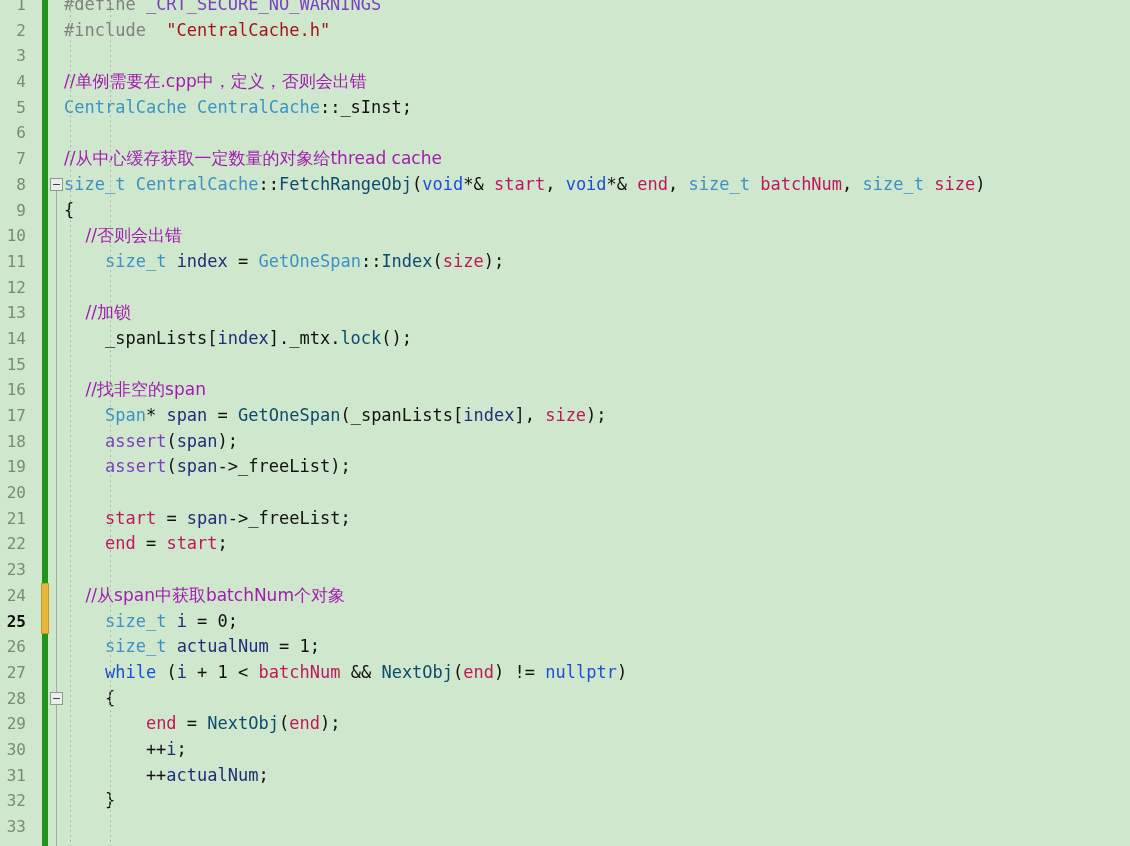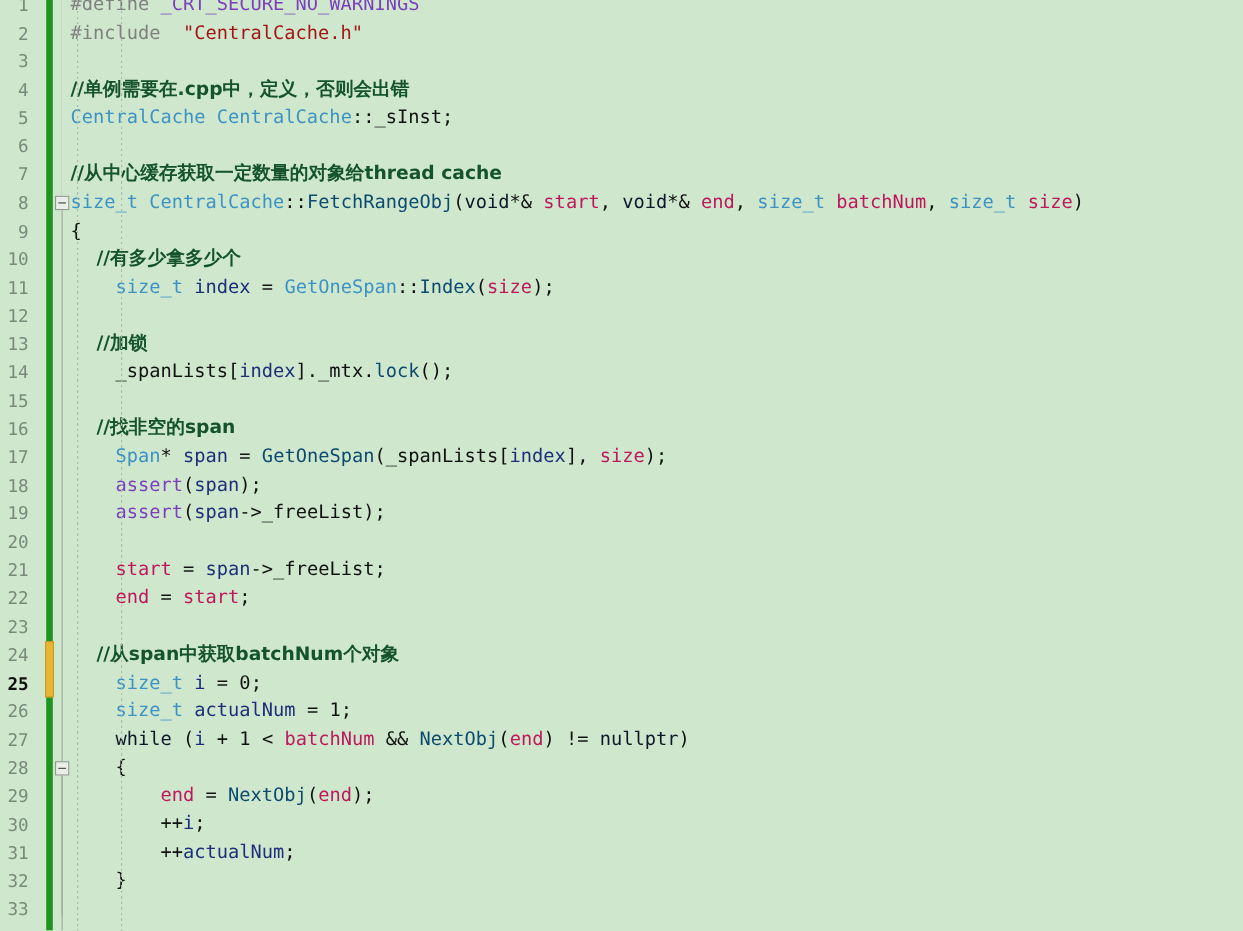--- a/index.html
+++ b/index.html
@@ -168,23 +168,23 @@
       rgba(0,0,0,0) 2px, rgba(0,0,0,0) 5px);
     z-index: 1;
     pointer-events: none;
   }
 
   
   .t-plain    { color: #111111; }
   .t-pre      { color: #808080; }           
   .t-macro    { color: #7b3fbd; }           
   .t-string   { color: #a31515; }
-  .t-comment  { color: #14532d; font-weight: bold; }
+  .t-comment  { color: #a21caf; }
   .t-type     { color: #3d92c4; }           
-  .t-keyword  { color: #0f172a; }           
+  .t-keyword  { color: #1d4ed8; }           
   .t-func     { color: #0c4a6e; }           
   .t-param    { color: #be185d; }           
   .t-local    { color: #1c2f78; }           
   .t-num      { color: #111111; }
   .cn         { font-family: "DejaVu Sans", "Liberation Sans", sans-serif; }
 </style>
 </head>
 <body>
 
 <div id="editor">
@@ -246,21 +246,21 @@
   <div class="code" id="code" style="top: -8px;">
       <div class="row"><span class="t-pre">#define </span><span class="t-macro">_CRT_SECURE_NO_WARNINGS</span></div>
       <div class="row"><span class="t-pre">#include  </span><span class="t-string">"CentralCache.h"</span></div>
       <div class="row"> </div>
       <div class="row"><span class="t-comment cn">//单例需要在.cpp中，定义，否则会出错</span></div>
       <div class="row"><span class="t-type">CentralCache</span><span class="t-plain"> </span><span class="t-type">CentralCache</span><span class="t-plain">::_sInst;</span></div>
       <div class="row"> </div>
       <div class="row"><span class="t-comment cn">//从中心缓存获取一定数量的对象给thread cache</span></div>
       <div class="row"><span class="t-type">size_t</span><span class="t-plain"> </span><span class="t-type">CentralCache</span><span class="t-plain">::</span><span class="t-func">FetchRangeObj</span><span class="t-plain">(</span><span class="t-keyword">void</span><span class="t-plain">*&amp; </span><span class="t-param">start</span><span class="t-plain">, </span><span class="t-keyword">void</span><span class="t-plain">*&amp; </span><span class="t-param">end</span><span class="t-plain">, </span><span class="t-type">size_t</span><span class="t-plain"> </span><span class="t-param">batchNum</span><span class="t-plain">, </span><span class="t-type">size_t</span><span class="t-plain"> </span><span class="t-param">size</span><span class="t-plain">)</span></div>
       <div class="row"><span class="t-plain">{</span></div>
-      <div class="row"><span class="t-comment cn">    //有多少拿多少个</span></div>
+      <div class="row"><span class="t-comment cn">    //否则会出错</span></div>
       <div class="row"><span class="t-plain">    </span><span class="t-type">size_t</span><span class="t-plain"> </span><span class="t-local">index</span><span class="t-plain"> = </span><span class="t-type">GetOneSpan</span><span class="t-plain">::</span><span class="t-func">Index</span><span class="t-plain">(</span><span class="t-param">size</span><span class="t-plain">);</span></div>
       <div class="row"> </div>
       <div class="row"><span class="t-comment cn">    //加锁</span></div>
       <div class="row"><span class="t-plain">    _spanLists[</span><span class="t-local">index</span><span class="t-plain">]._mtx.</span><span class="t-func">lock</span><span class="t-plain">();</span></div>
       <div class="row"> </div>
       <div class="row"><span class="t-comment cn">    //找非空的span</span></div>
       <div class="row"><span class="t-plain">    </span><span class="t-type">Span</span><span class="t-plain">* </span><span class="t-local">span</span><span class="t-plain"> = </span><span class="t-func">GetOneSpan</span><span class="t-plain">(_spanLists[</span><span class="t-local">index</span><span class="t-plain">], </span><span class="t-param">size</span><span class="t-plain">);</span></div>
       <div class="row"><span class="t-plain">    </span><span class="t-macro">assert</span><span class="t-plain">(</span><span class="t-local">span</span><span class="t-plain">);</span></div>
       <div class="row"><span class="t-plain">    </span><span class="t-macro">assert</span><span class="t-plain">(</span><span class="t-local">span</span><span class="t-plain">-&gt;_freeList);</span></div>
       <div class="row"> </div>

